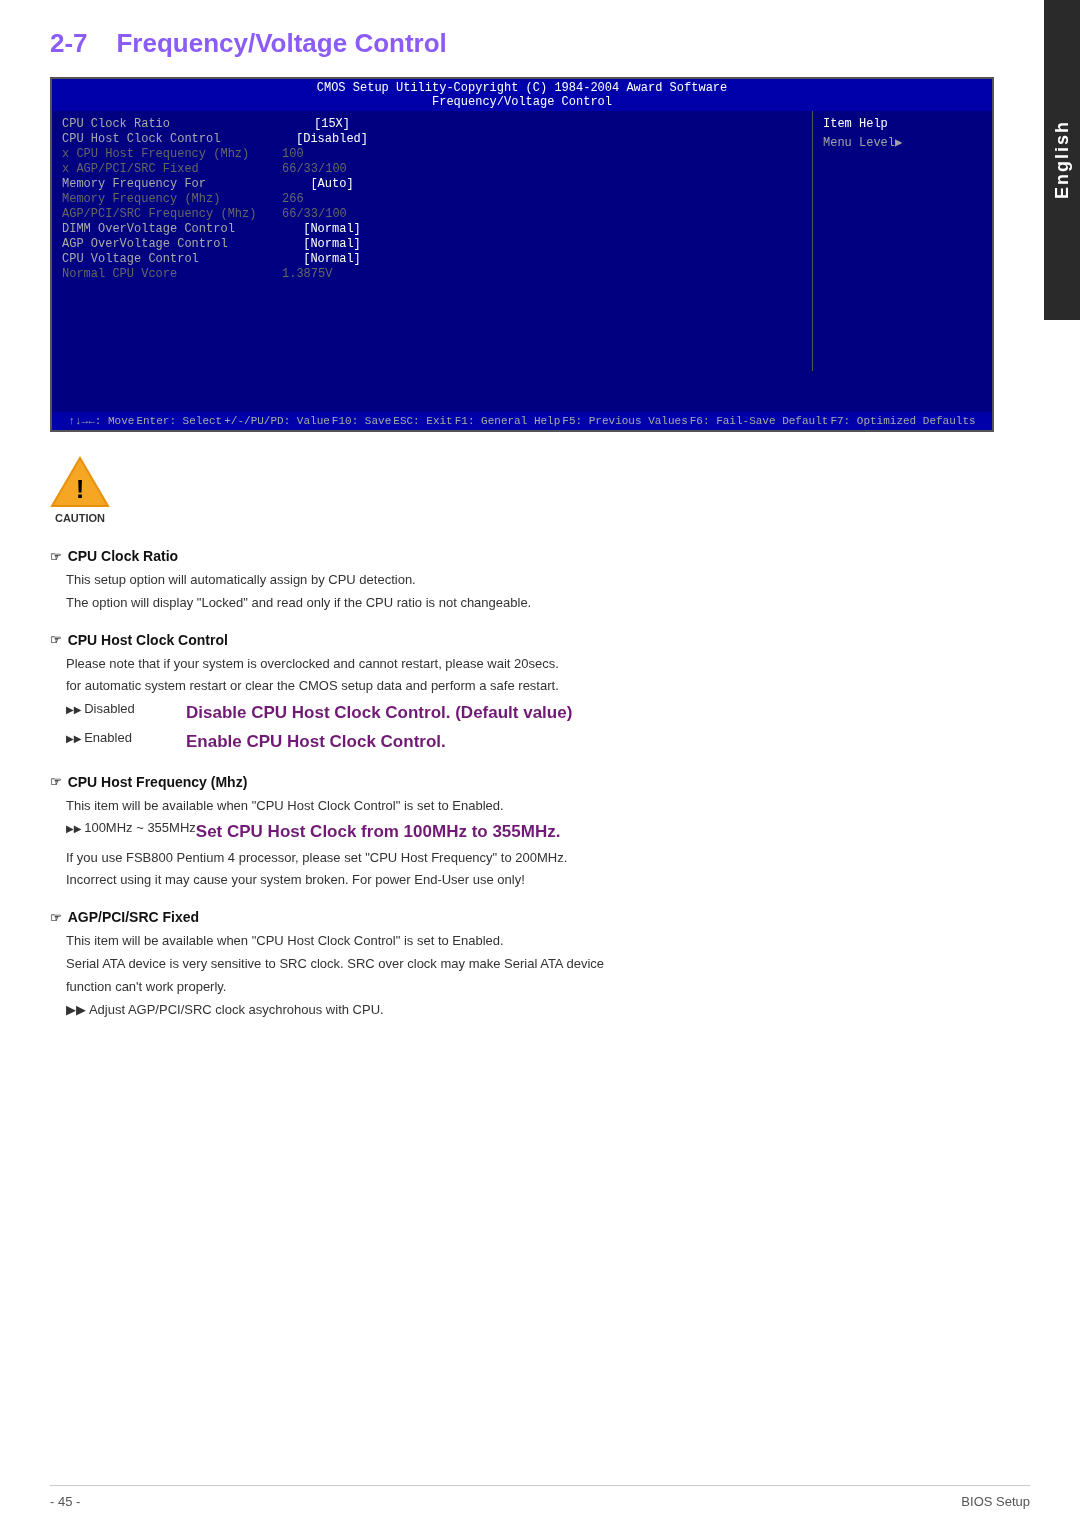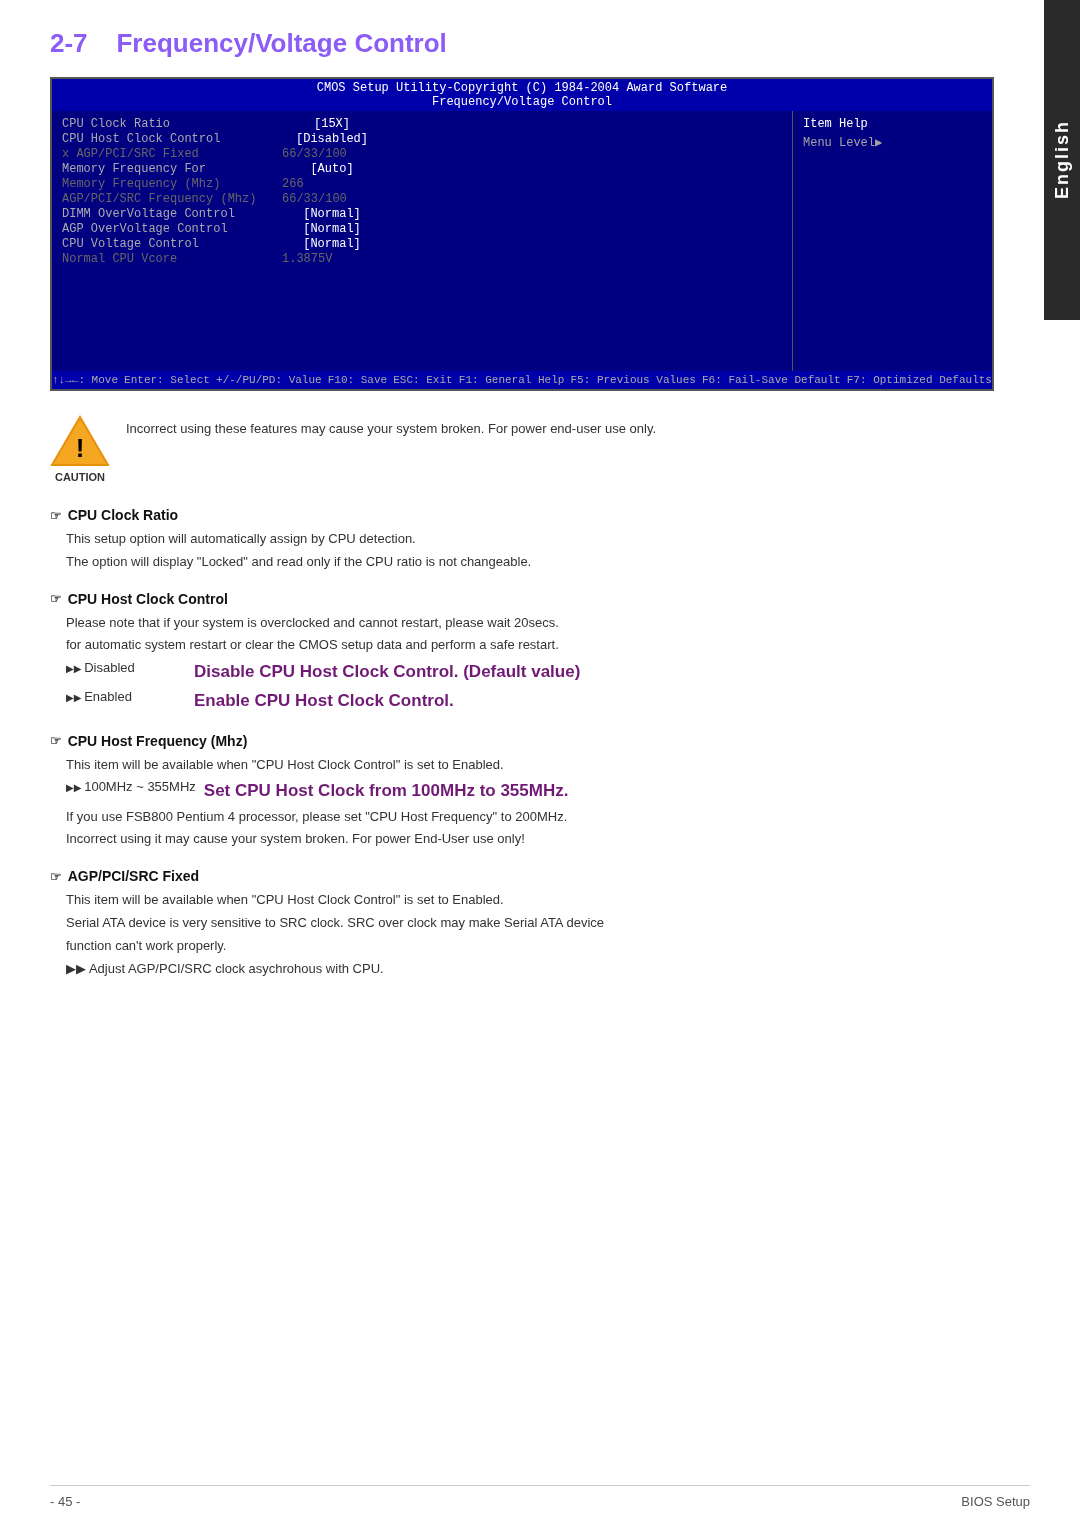--- a/index.html
+++ b/index.html
@@ -67,21 +67,21 @@
     .bios-body {
       display: flex;
       min-height: 260px;
     }
     .bios-left {
       flex: 1;
       padding: 6px 10px;
       color: #aaa;
     }
     .bios-right {
-      width: 200px;
+      width: 180px;
       padding: 6px 10px;
       border-left: 1px solid #555;
       color: #aaa;
     }
     .bios-row {
       display: flex;
       margin-bottom: 1px;
     }
     .bios-row .label {
       min-width: 220px;
@@ -98,25 +98,26 @@
       color: #666;
     }
     .bios-row .value.white {
       color: #fff;
       text-align: center;
     }
     .bios-footer {
       background: #00a;
       color: #aaa;
       display: flex;
-      justify-content: space-between;
+      justify-content: center;
       padding: 3px 0;
       font-size: 11px;
       flex-wrap: wrap;
       gap: 2px;
+      margin-top: 41px;
     }
 
     
     .caution-section {
       display: flex;
       align-items: flex-start;
       gap: 16px;
       margin-bottom: 24px;
     }
     .caution-icon {
@@ -164,21 +165,20 @@
       font-size: 13px;
       color: #333;
       line-height: 1.6;
     }
     .section-body p {
       margin-bottom: 2px;
     }
     .option-row {
       display: flex;
       margin-bottom: 2px;
-      gap: 8px;
     }
     .option-label {
       min-width: 120px;
       font-size: 13px;
     }
     .option-label::before {
       content: "▶▶ ";
       font-size: 10px;
     }
     .option-desc {
@@ -225,20 +225,24 @@
     <div class="bios-body">
       <div class="bios-left">
 
       <div class="bios-row">
             <span class="label">CPU Clock Ratio</span>
             <span class="value white">[15X]</span>
           </div>
           <div class="bios-row">
             <span class="label">CPU Host Clock Control</span>
             <span class="value white">[Disabled]</span>
+          </div>
+          <div class="bios-row">
+            <span class="label greyed">x CPU Host Frequency (Mhz)</span>
+            <span class="value greyed">100</span>
           </div>
           <div class="bios-row">
             <span class="label greyed">x AGP/PCI/SRC Fixed</span>
             <span class="value greyed">66/33/100</span>
           </div>
           <div class="bios-row">
             <span class="label">Memory Frequency For</span>
             <span class="value white">[Auto]</span>
           </div>
           <div class="bios-row">
@@ -286,21 +290,20 @@
   </div>
 
   <div class="caution-section">
     <div class="caution-icon">
       <svg class="caution-triangle" viewBox="0 0 60 52">
         <polygon points="30,2 58,50 2,50" fill="#f5a623" stroke="#e8900a" stroke-width="2"></polygon>
         <text x="30" y="42" text-anchor="middle" font-size="26" font-weight="bold" fill="#000">!</text>
       </svg>
       <span class="caution-label">CAUTION</span>
     </div>
-    <div class="caution-text">Incorrect using these features may cause your system broken. For power end-user use only.</div>
   </div>
 
   <div id="sections-container">
       <div class="section">
         <div class="section-title">CPU Clock Ratio</div>
         <div class="section-body">
           <p>This setup option will automatically assign by CPU detection.</p>
           <p>The option will display "Locked" and read only if the CPU ratio is not changeable.</p>
         </div>
       </div>

